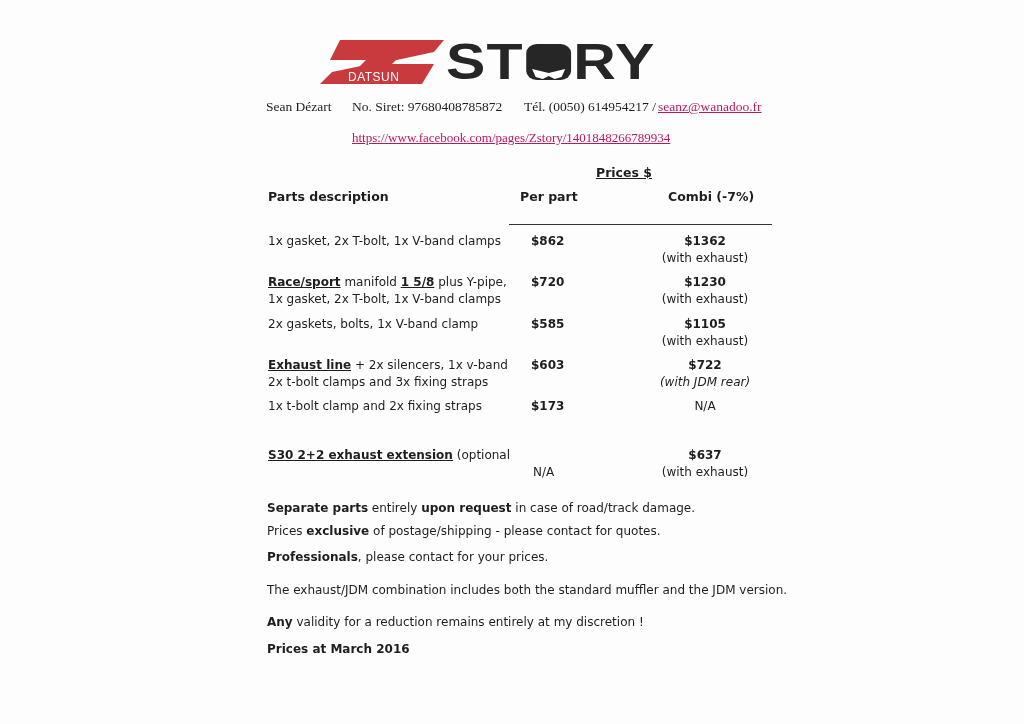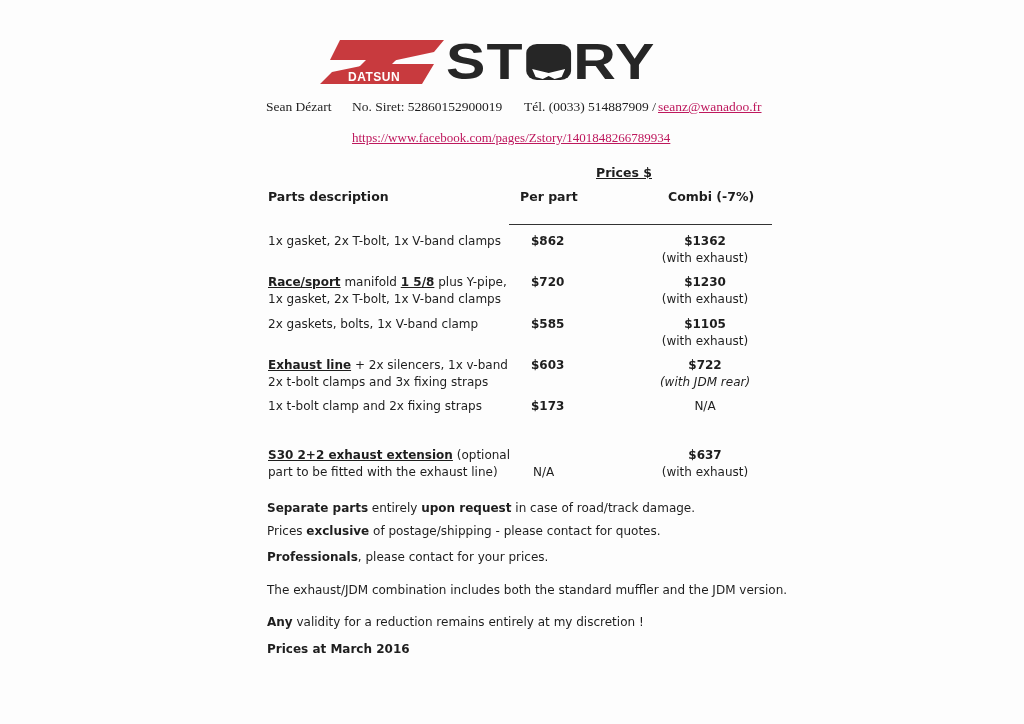--- a/index.html
+++ b/index.html
@@ -40,31 +40,31 @@
 </style>
 </head>
 <body>
 
 <div id="logo" class="abs">
   <svg id="logo-z" class="abs" viewBox="0 0 128 48">
     <polygon points="22,2 126,2 116,14 60,26 116,26 104,46 2,46 14,34 72,22 12,22" fill="#c83a3e"></polygon>
     <polygon points="60,10 90,10 70,30 40,30" fill="#c83a3e"></polygon>
     <rect x="24" y="32" width="74" height="14" fill="#c83a3e"></rect>
   </svg>
-  <span class="abs" style="left:30px;top:32px;font-family:'Liberation Sans',sans-serif;font-weight:bold;font-size:12px;color:#fff;letter-spacing:0.5px;">DATSUN</span>
+  <span class="abs" style="left:30px;top:32px;font-family:'Liberation Sans',sans-serif;font-weight:normal;font-size:12px;color:#fff;letter-spacing:0.5px;">DATSUN</span>
   <div id="logo-story" class="abs">
     <span>ST</span><span class="o-box"><svg width="38" height="36" viewBox="0 0 38 36">
           <path d="M5,14 L19,18 L33,14 L30,22 L24,24 L19,21 L14,24 L8,22 Z" fill="#fff"></path>
         </svg></span><span>RY</span>
   </div>
 </div>
 
 <span class="abs serif contact" style="left:266px;">Sean Dézart</span>
-<span class="abs serif contact" style="left:352px;">No. Siret: 52860152900019</span>
-<span class="abs serif contact" style="left:524px;">Tél. (0033) 514887909 /</span>
+<span class="abs serif contact" style="left:352px;">No. Siret: 97680408785872</span>
+<span class="abs serif contact" style="left:524px;">Tél. (0050) 614954217 /</span>
 <span class="abs serif contact link" style="left:658px;">seanz@wanadoo.fr</span>
 <span class="abs serif link" style="left:352px;top:130px;font-size:13px;">https://www.facebook.com/pages/Zstory/1401848266789934</span>
 
 <span class="abs hdr u" style="left:596px;top:165px;">Prices $</span>
 <span class="abs hdr" style="left:268px;top:189px;">Parts description</span>
 <span class="abs hdr" style="left:520px;top:189px;">Per part</span>
 <span class="abs hdr" style="left:668px;top:189px;">Combi (-7%)</span>
 <div class="abs rule"></div>
 
 <div class="abs cell" style="left:268px;top:233px;">
@@ -108,21 +108,20 @@
 <div class="abs cell" style="left:268px;top:398px;">
   <div>1x t-bolt clamp and 2x fixing straps</div>
 </div>
 <span class="abs cell b" style="left:531px;top:398px;">$173</span>
 <div class="abs cell center" style="left:655px;top:398px;width:100px;">
   <div>N/A</div>
 </div>
 
 <div class="abs cell" style="left:268px;top:447px;">
   <div><span class="b u">S30 2+2 exhaust extension</span><span> (optional</span></div>
-  <div>part to be fitted with the exhaust line)</div>
 </div>
 <span class="abs cell" style="left:533px;top:464px;">N/A</span>
 <div class="abs cell center" style="left:655px;top:447px;width:100px;">
   <div class="b">$637</div>
   <div>(with exhaust)</div>
 </div>
 
 <div class="abs note" style="top:501px;">
   <span class="b">Separate parts</span><span> entirely </span><span class="b">upon request</span><span> in case of road/track damage.</span>
 </div>

